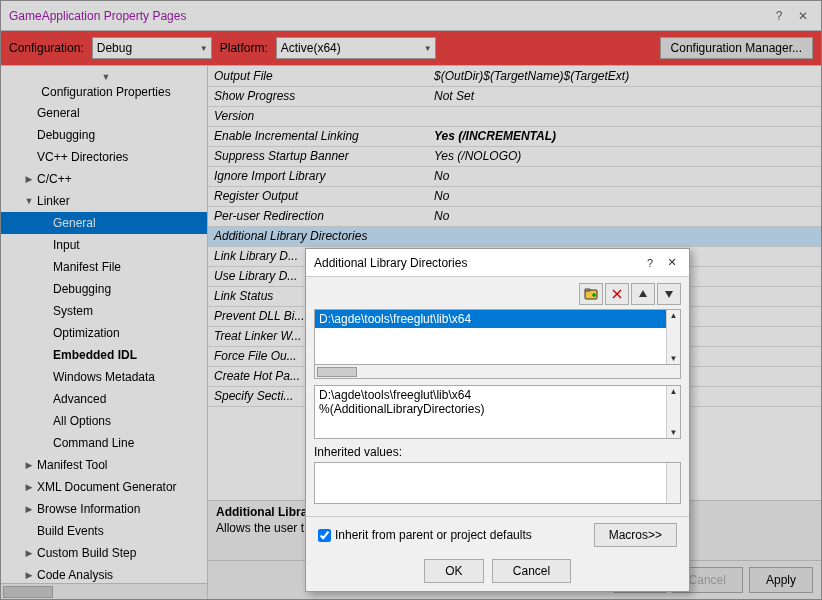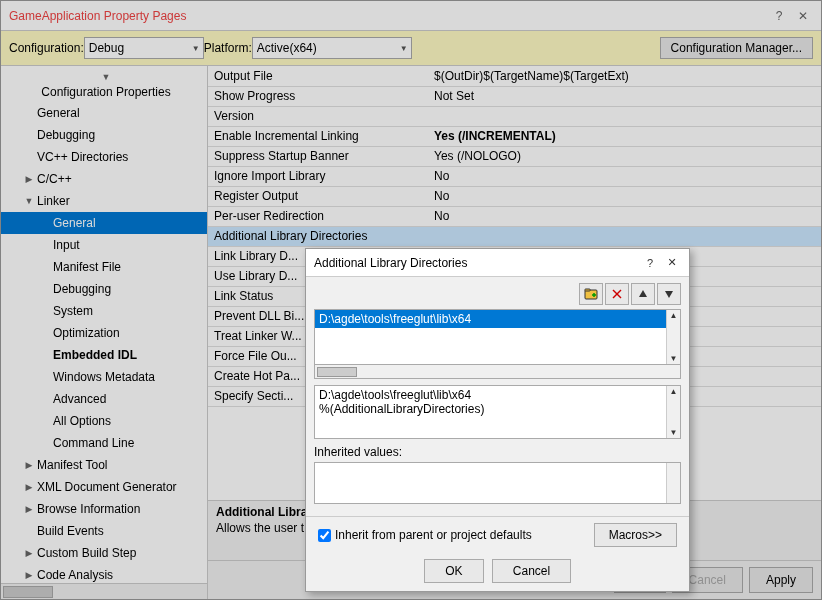--- a/index.html
+++ b/index.html
@@ -28,21 +28,21 @@
       height: 30px;
       display: flex;
       align-items: center;
       justify-content: space-between;
       padding: 0 8px;
       border-bottom: 1px solid #ccc;
     }
 
     .title-bar-text {
       font-size: 12px;
-      color: #ef4444;
+      color: #a21caf;
     }
 
     .title-bar-buttons {
       display: flex;
       gap: 4px;
     }
 
     .title-bar-btn {
       width: 20px;
       height: 20px;
@@ -54,21 +54,22 @@
       align-items: center;
       justify-content: center;
       color: #666;
     }
 
     
     .config-row {
       display: flex;
       align-items: center;
       padding: 6px 8px;
-      background: #fef9c3;
+      background: #ef4444;
+      gap: 8px;
       border-bottom: 1px solid #ccc;
     }
 
     .config-label {
       font-size: 12px;
       color: #000;
     }
 
     .config-select {
       height: 22px;
@@ -172,20 +173,21 @@
     }
 
     .props-table {
       width: 100%;
       border-collapse: collapse;
       font-size: 12px;
     }
 
     .props-table tr {
       height: 20px;
+      font-style: italic;
     }
 
     .props-table td {
       padding: 2px 6px;
       border-bottom: 1px solid #e0e0e0;
       vertical-align: middle;
     }
 
     .props-table td:first-child {
       width: 220px;

